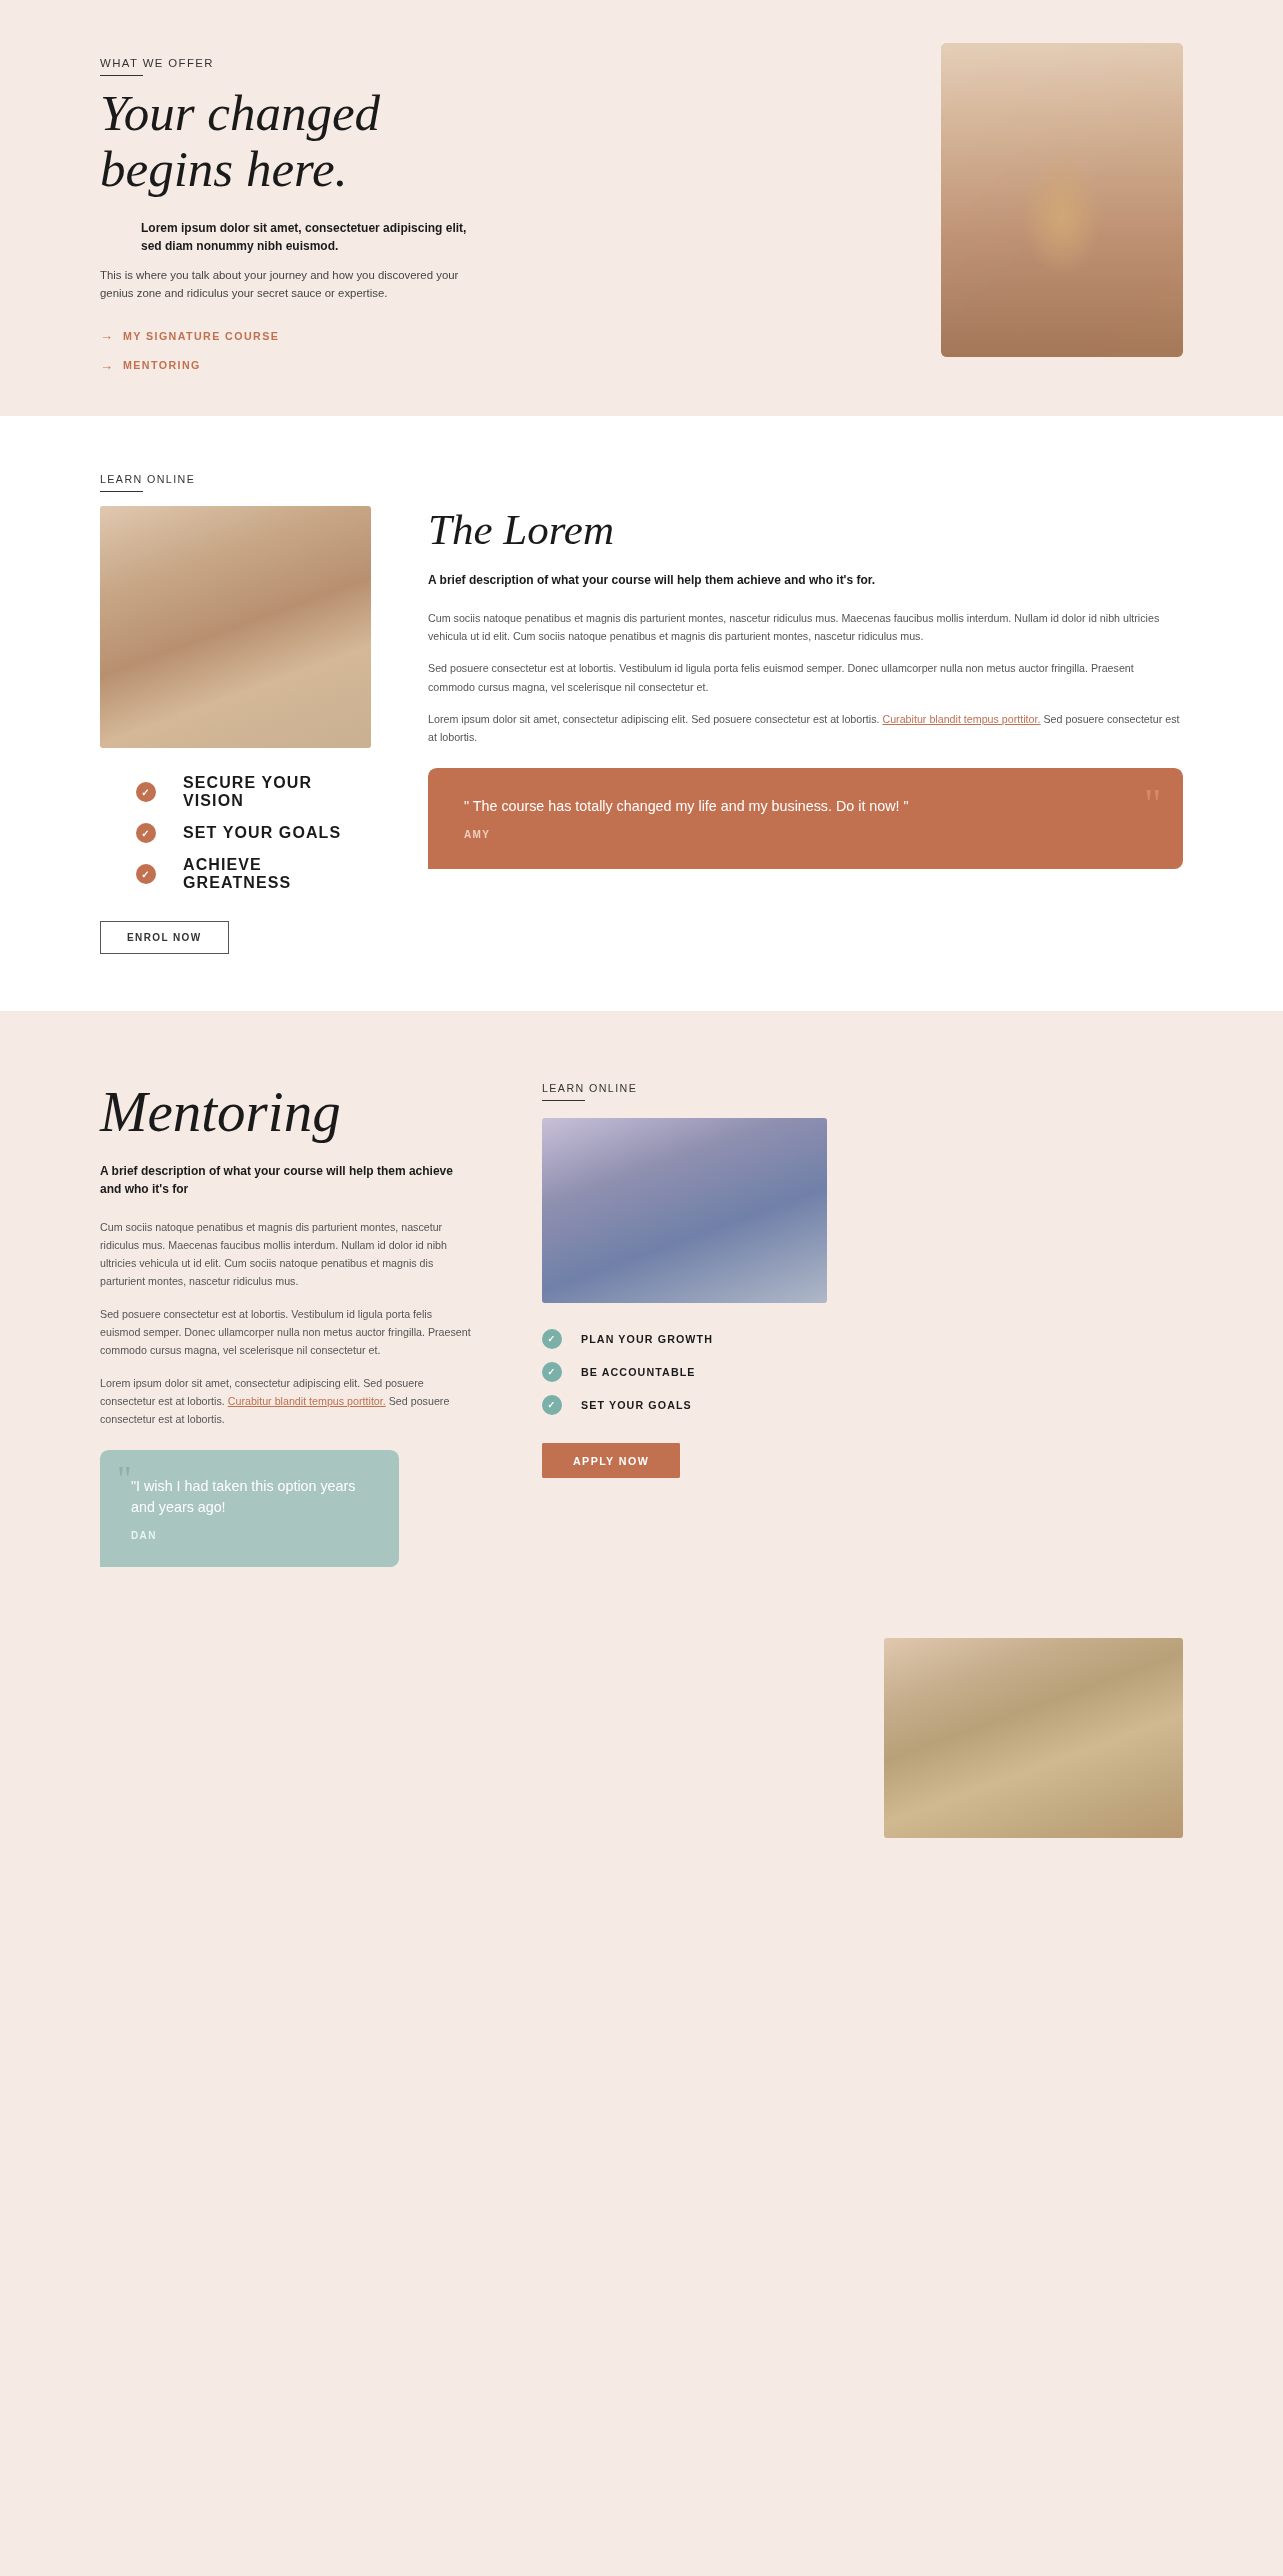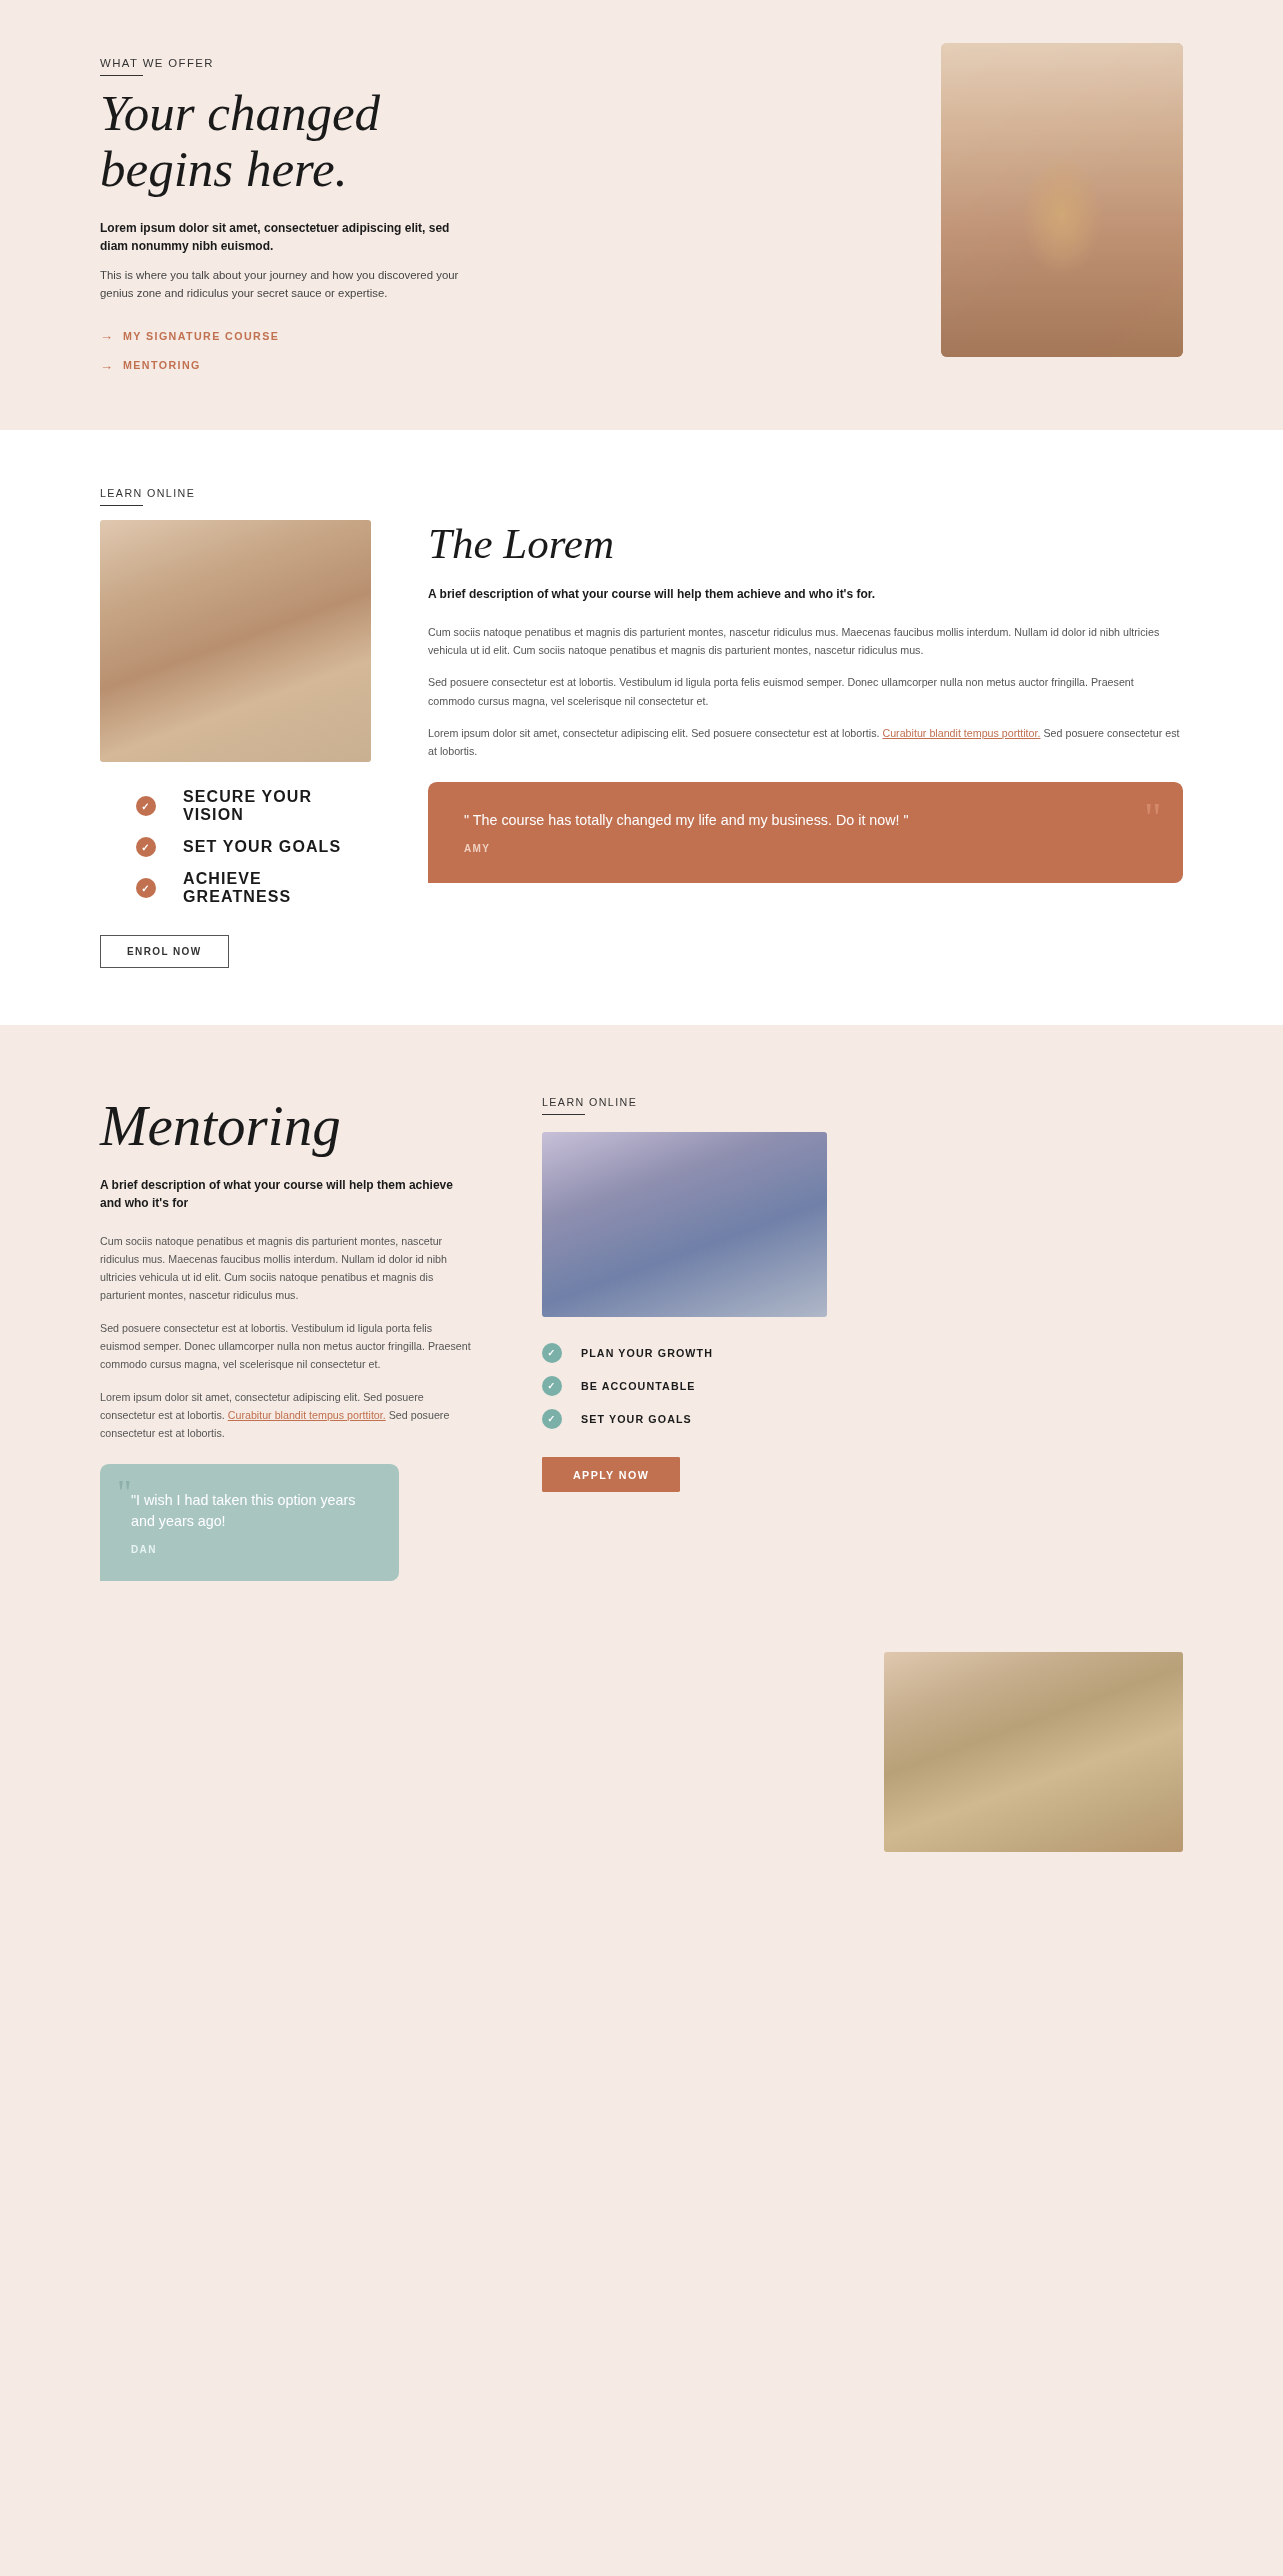--- a/index.html
+++ b/index.html
@@ -8,21 +8,21 @@
       background-color: #f5ebe4;
       width: 1283px;
       min-height: 2576px;
       overflow-x: hidden;
     }
 
     
     .hero-section {
       display: flex;
       background-color: #f5ebe4;
-      padding: 43px 100px 43px 100px;
+      padding: 43px 100px 29px 100px;
       align-items: flex-start;
       gap: 43px;
       min-height: 371px;
     }
     .hero-left {
       flex: 1;
       padding-top: 14.3px;
       max-width: 371px;
     }
     .hero-right {
@@ -56,20 +56,21 @@
       margin-bottom: 21.4px;
       font-style: italic;
     }
     .hero-bold-text {
       font-family: Arial, sans-serif;
       font-size: 12px;
       font-weight: 700;
       color: #1a1a1a;
       line-height: 1.5;
       margin-bottom: 11.4px;
+      margin-left: 41px;
     }
     .hero-normal-text {
       font-family: Arial, sans-serif;
       font-size: 11.4px;
       color: #444;
       line-height: 1.6;
       margin-bottom: 26px;
     }
     .arrow-link {
       display: flex;

